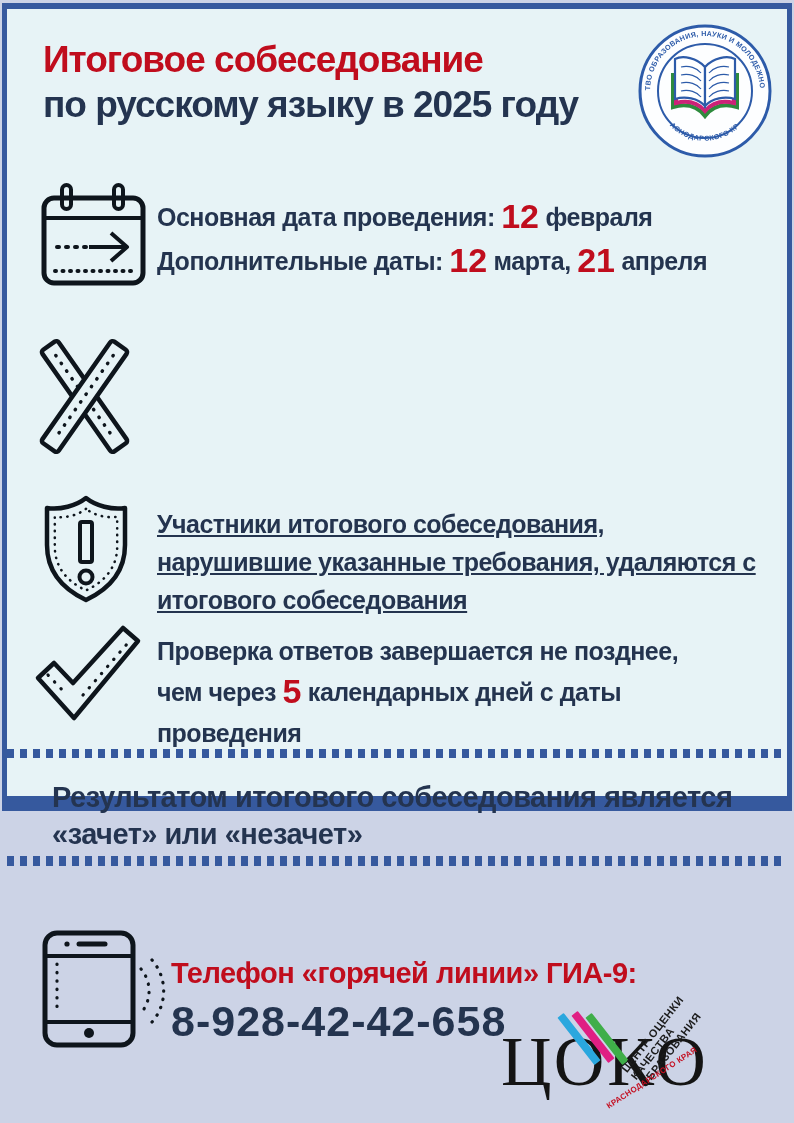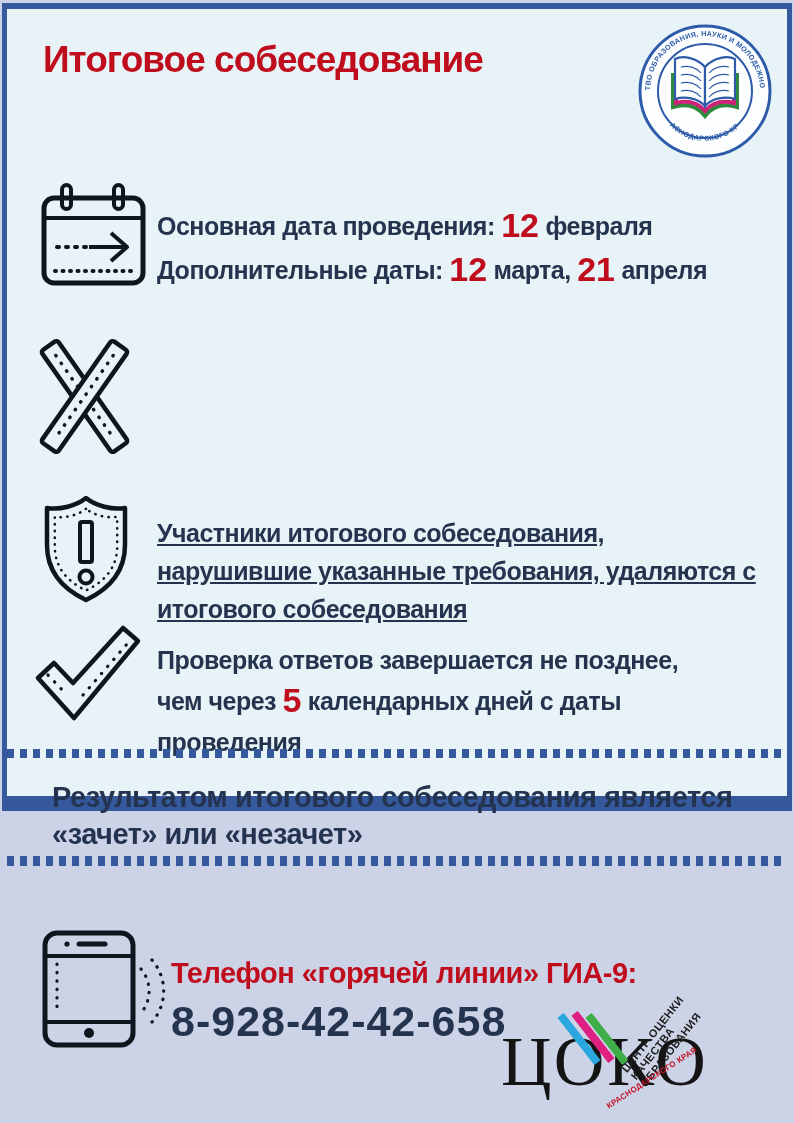--- a/index.html
+++ b/index.html
@@ -17,21 +17,21 @@
     border: solid #36599e;
     border-width: 6px 5px 15px 5px;
   }
   
   .title { position: absolute; left: 36px; top: 28px; line-height: 1.22; font-weight: bold; letter-spacing: -1px; }
   .title .l1 { font-size: 37px; color: #c00d1d; display: block; }
   .title .l2 { font-size: 37px; color: #243450; display: block; }
   .ministry-logo { position: absolute; right: 14px; top: 14px; width: 136px; height: 136px; }
   
   .row-icon { position: absolute; }
-  .navy { color: #24344f; margin-top: 9px; }
+  .navy { color: #24344f; }
   .red-num { color: #c00d1d; font-size: 34px; line-height: 0; vertical-align: -2px; letter-spacing: 0; }
   .dates { position: absolute; left: 150px; top: 186px; font-weight: bold; font-size: 25px; line-height: 44px; letter-spacing: -0.5px; white-space: nowrap; }
   .prohibition { position: absolute; left: 150px; top: 326px; width: 616px; font-weight: bold; font-size: 24px; line-height: 33px; text-align: justify; letter-spacing: -0.5px; }
   .violation { position: absolute; left: 150px; top: 496px; width: 600px; font-weight: bold; font-size: 25px; line-height: 38px; letter-spacing: -0.5px; text-decoration: underline; }
   .review { position: absolute; left: 150px; top: 622px; width: 565px; font-weight: bold; font-size: 25px; line-height: 41px; letter-spacing: -0.5px; }
   
   .dotted-divider {
     position: absolute; left: 0; right: 0; height: 9px;
     background: repeating-linear-gradient(to right, #36599e 0 7px, transparent 7px 13px);
   }
@@ -69,20 +69,21 @@
   }
   svg { display: block; }
 </style>
 </head>
 <body>
 
 <div class="poster">
 
   <div class="title">
     <span class="l1">Итоговое собеседование</span>
+    <span class="l2">по русскому языку в 2025 году</span>
   </div>
 
   <div class="ministry-logo">
     <svg viewBox="0 0 136 136" width="136" height="136">
       <circle cx="68" cy="68" r="65" fill="#fdfeff" stroke="#2d5ba9" stroke-width="3"></circle>
       <circle cx="68" cy="68" r="47" fill="none" stroke="#2d5ba9" stroke-width="2"></circle>
       <defs>
         <path id="arcTop" d="M 13 68 A 55 55 0 0 1 123 68" fill="none"></path>
         <path id="arcBot" d="M 33 103 A 49 49 0 0 0 103 103" fill="none"></path>
       </defs>

